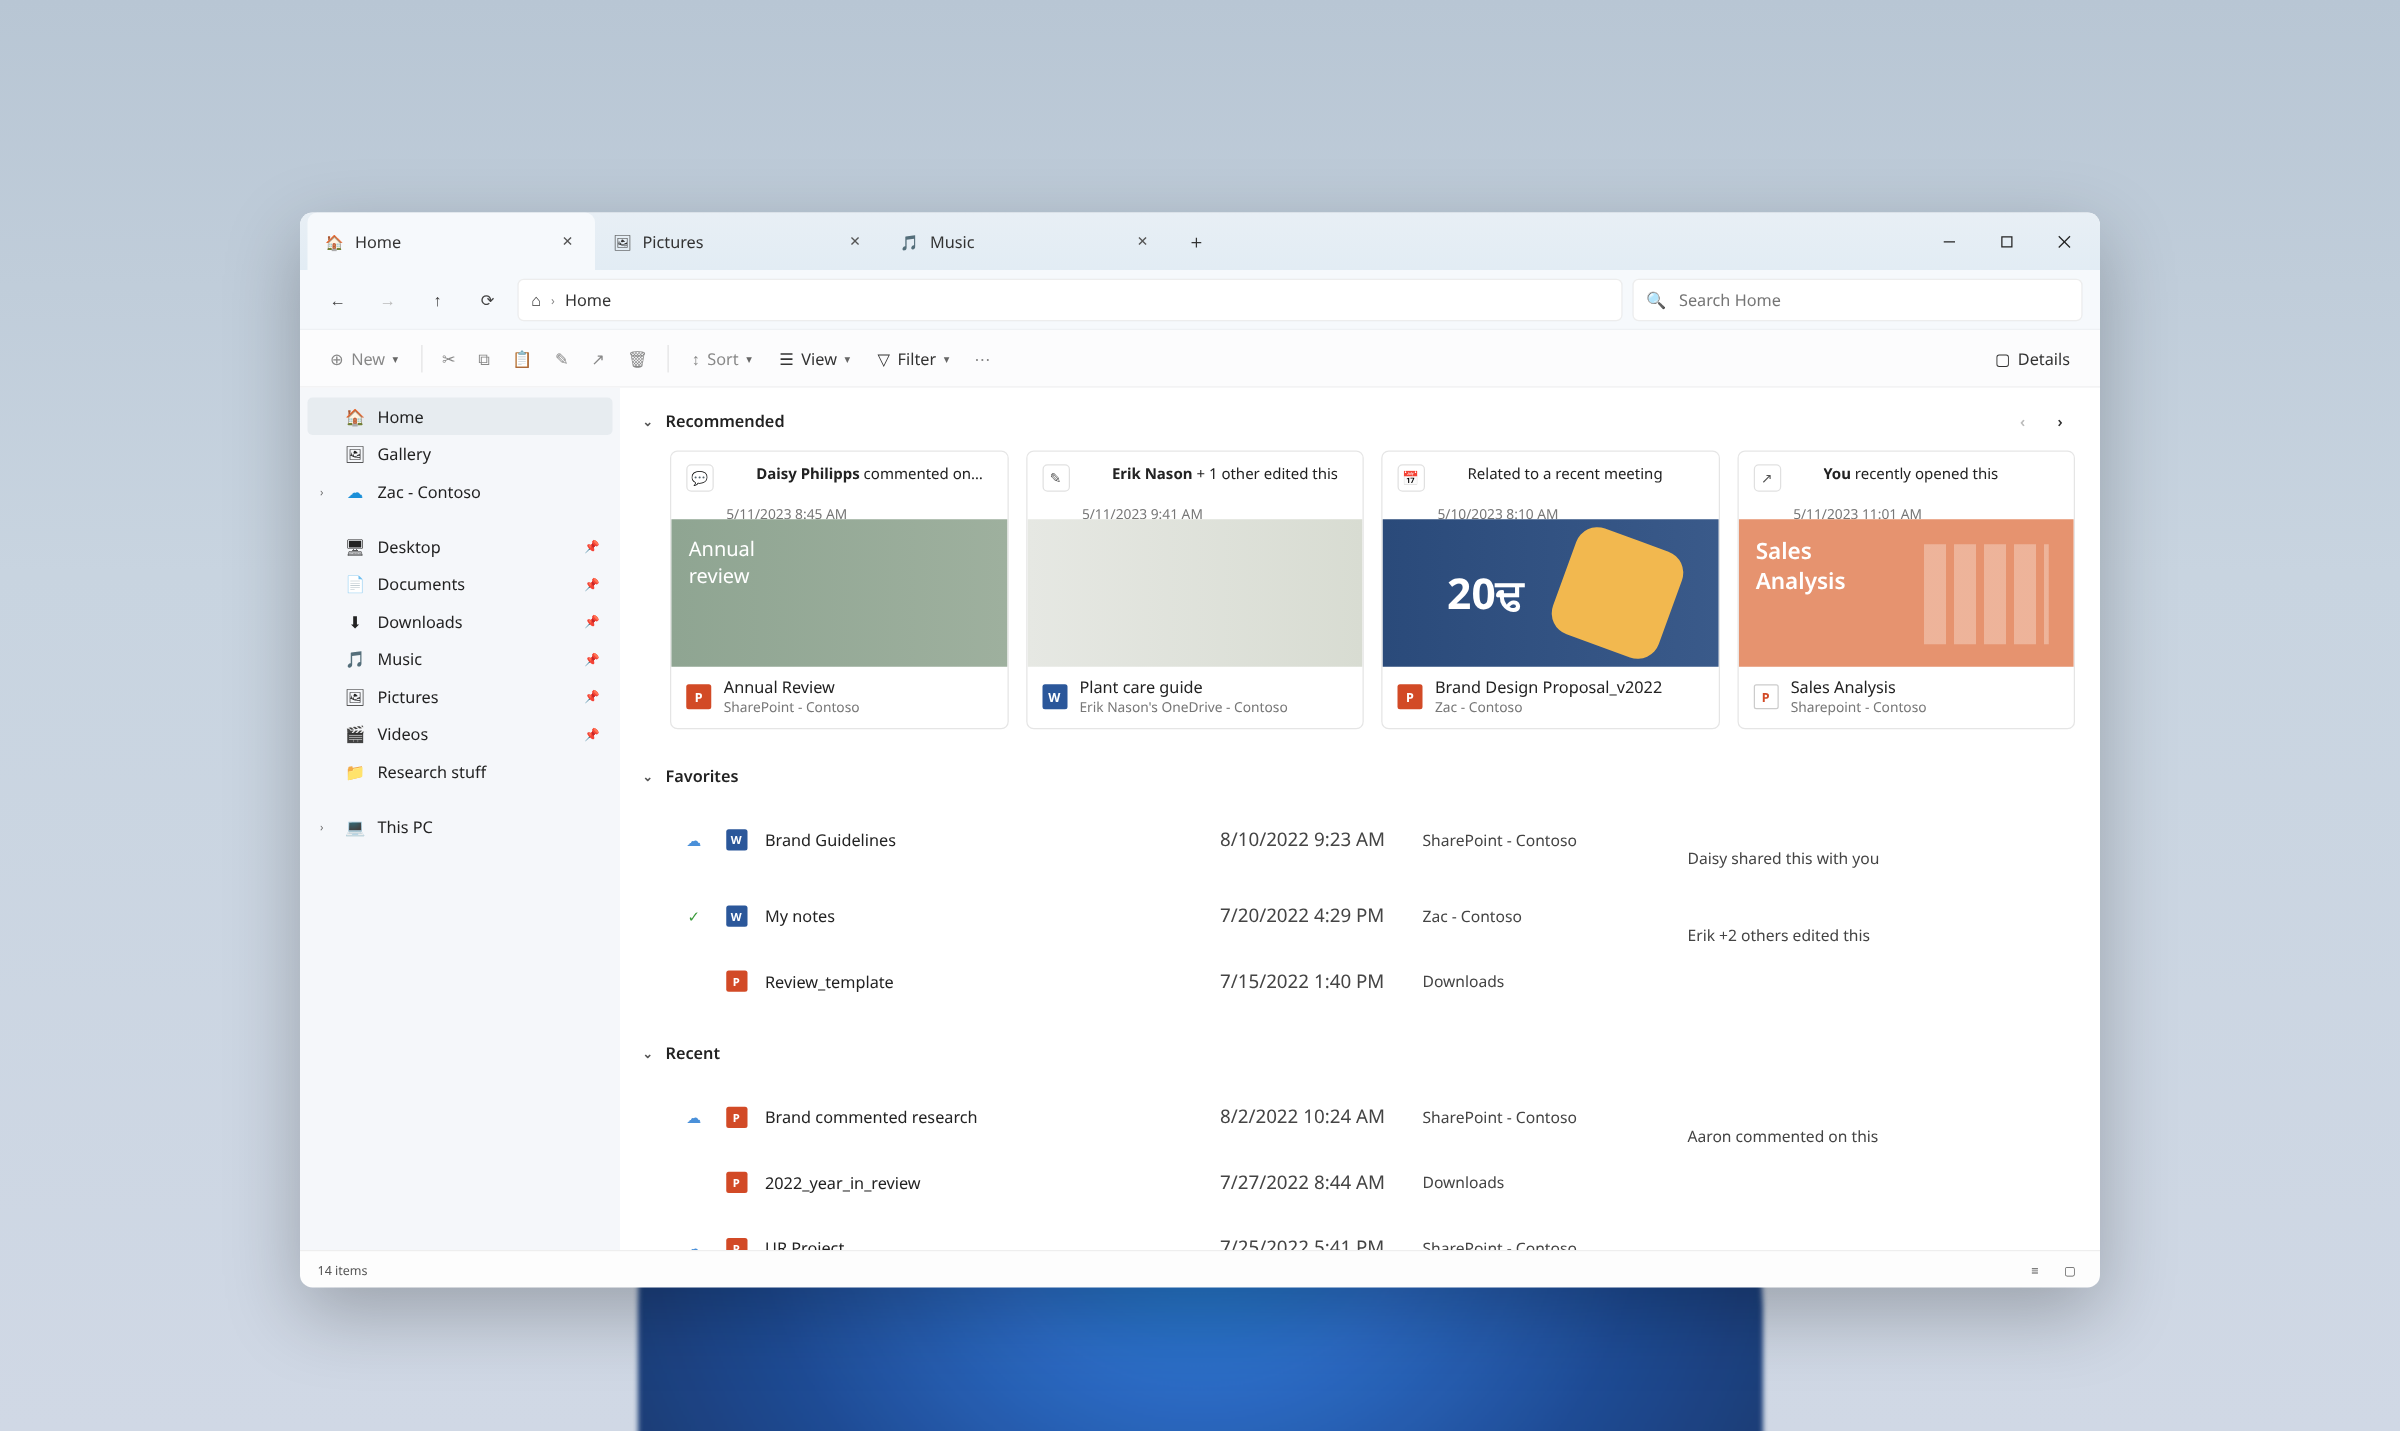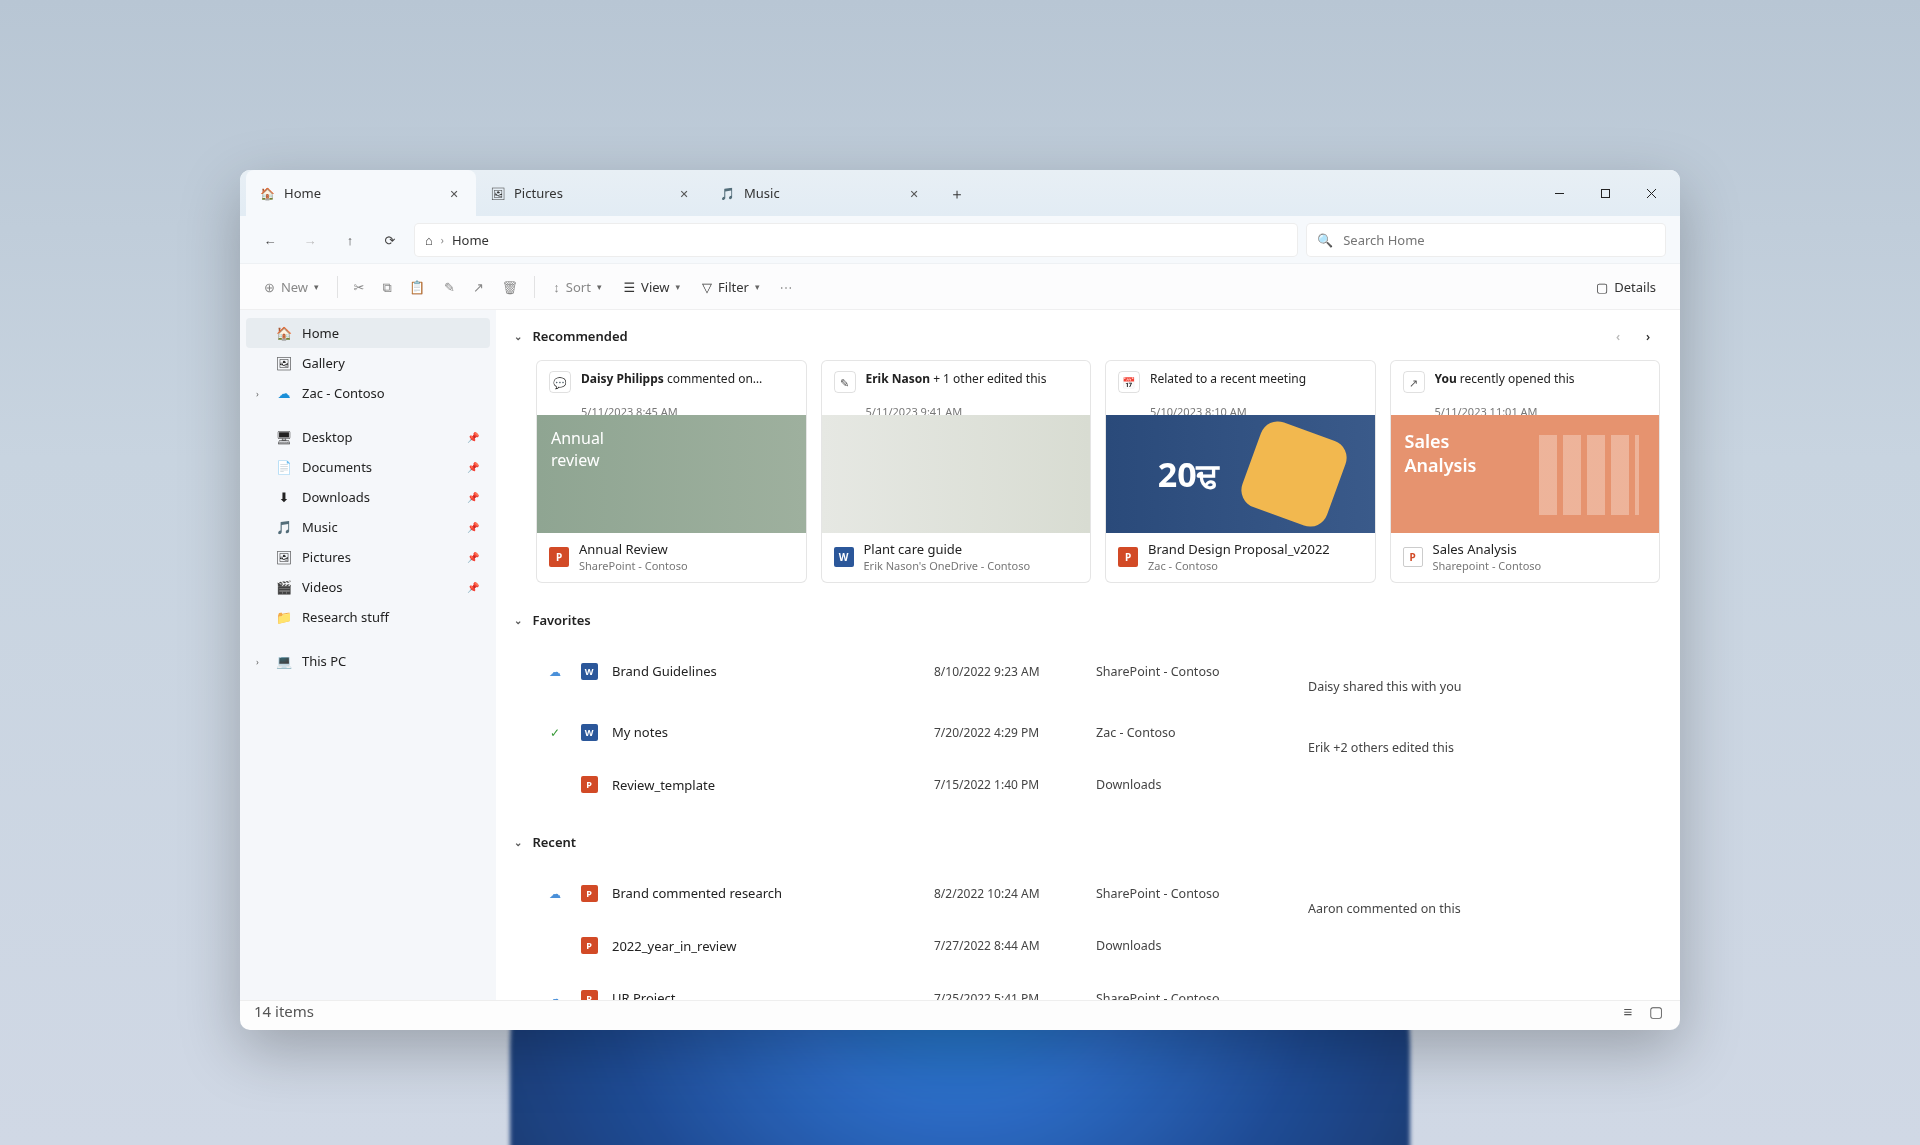--- a/index.html
+++ b/index.html
@@ -39,41 +39,41 @@
 .section-head { display:flex; align-items:center; gap:10px; font-size:13px; font-weight:600; color:#222; margin-bottom:12px; }
 .section-head .chev { font-size:10px; color:#555; transform:rotate(0); }
 .reco-nav { margin-left:auto; display:flex; gap:6px; }
 .reco-nav span { width:24px; height:24px; display:flex; align-items:center; justify-content:center; border-radius:4px; cursor:pointer; font-size:12px; color:#333; }
 .reco-nav span.disabled { color:#bbb; }
 .cards { display:flex; gap:14px; margin-bottom:28px; margin-left:22px; }
 .card { flex:1; border:1px solid rgba(0,0,0,0.1); border-radius:6px; overflow:hidden; background:#fff; cursor:pointer; }
 .card-top { display:flex; gap:10px; padding:10px 12px; align-items:flex-start; height:54px; }
 .card-act-icon { width:22px; height:22px; border:1px solid rgba(0,0,0,0.12); border-radius:4px; display:flex; align-items:center; justify-content:center; font-size:11px; color:#555; flex-shrink:0; }
 .card-act-text { font-size:12px; color:#222; line-height:1.25; overflow:hidden; }
-.card-act-text .line1 { white-space:nowrap; overflow:hidden; text-overflow:ellipsis; }
+.card-act-text .line1 { white-space:nowrap; overflow:hidden; text-overflow:ellipsis;margin-left:24px; }
 .card-act-text .line2 { font-size:11px; color:#777; margin-top:19px; }
 .card-thumb { height:118px; background:#b8c9b5; display:flex; align-items:center; justify-content:center; overflow:hidden; position:relative; }
 .card-bottom { display:flex; gap:10px; padding:9px 12px; align-items:center; }
 .file-icon { width:20px; height:20px; display:flex; align-items:center; justify-content:center; font-size:10px; font-weight:700; color:#fff; border-radius:2px; flex-shrink:0; }
 .file-icon.ppt { background:#d24a26; }
 .file-icon.word { background:#2b579a; }
 .file-icon.pdf { background:#fff; border:1px solid #ccc; color:#d24a26; }
 .card-title { font-size:13px; color:#222; line-height:1.2; }
 .card-sub { font-size:11px; color:#777; }
 .file-list { margin-left:22px; margin-bottom:26px; }
 .file-row { display:flex; align-items:center; gap:12px; padding:7px 8px; font-size:13px; color:#222; border-radius:4px; cursor:pointer; }
 .status-cell { width:22px; display:flex; justify-content:center; font-size:12px; }
 .status-cloud { color:#4a90d9; }
 .status-check { color:#3a9b3a; }
 .icon-cell { width:22px; display:flex; justify-content:center; }
 .name-cell { width:310px; }
-.date-cell { width:150px; color:#444; font-size:12px; }
+.date-cell { width:150px; color:#444; font-size:15px;margin-left:42px; }
 .loc-cell { width:200px; color:#444; font-size:12.5px; }
 .det-cell { flex:1; color:#444; font-size:12.5px;margin-top:30px; }
-.statusbar { height:30px; border-top:1px solid rgba(0,0,0,0.06); display:flex; padding:0 14px; font-size:15px; color:#555; }
+.statusbar { height:30px; border-top:1px solid rgba(0,0,0,0.06); display:flex; align-items:center; padding:0 14px; font-size:10px; color:#555; }
 .statusbar .view-toggles { margin-left:auto; display:flex; gap:8px; }
 .statusbar .view-toggles span { width:20px; height:20px; display:flex; align-items:center; justify-content:center; cursor:pointer; color:#555; }
 .thumb-annual { background:linear-gradient(90deg,#8fa592 0%,#9eb09e 100%); position:relative; }
 .thumb-annual::before { content:"Annual\A review"; white-space:pre; position:absolute; top:12px; left:14px; color:#fff; font-size:16px; font-weight:400; }
 .thumb-plant { background:linear-gradient(90deg,#e6e8e3 0%,#d8dcd2 100%); }
 .thumb-brand { background:linear-gradient(90deg,#2a4a7a 0%,#3a5a8a 100%); display:flex; align-items:center; }
 .thumb-brand::before { content:"20\A22"; white-space:pre; color:#fff; font-size:34px; font-weight:700; margin-left:16px; line-height:0.9; }
 .thumb-brand::after { content:""; width:90px; height:90px; background:#f2b84f; border-radius:18px; transform:rotate(20deg); margin-left:30px; }
 .thumb-sales { background:#e6936f; position:relative; }
 .thumb-sales::before { content:"Sales\A Analysis"; white-space:pre; position:absolute; top:14px; left:14px; color:#fff; font-size:18px; font-weight:600; }

